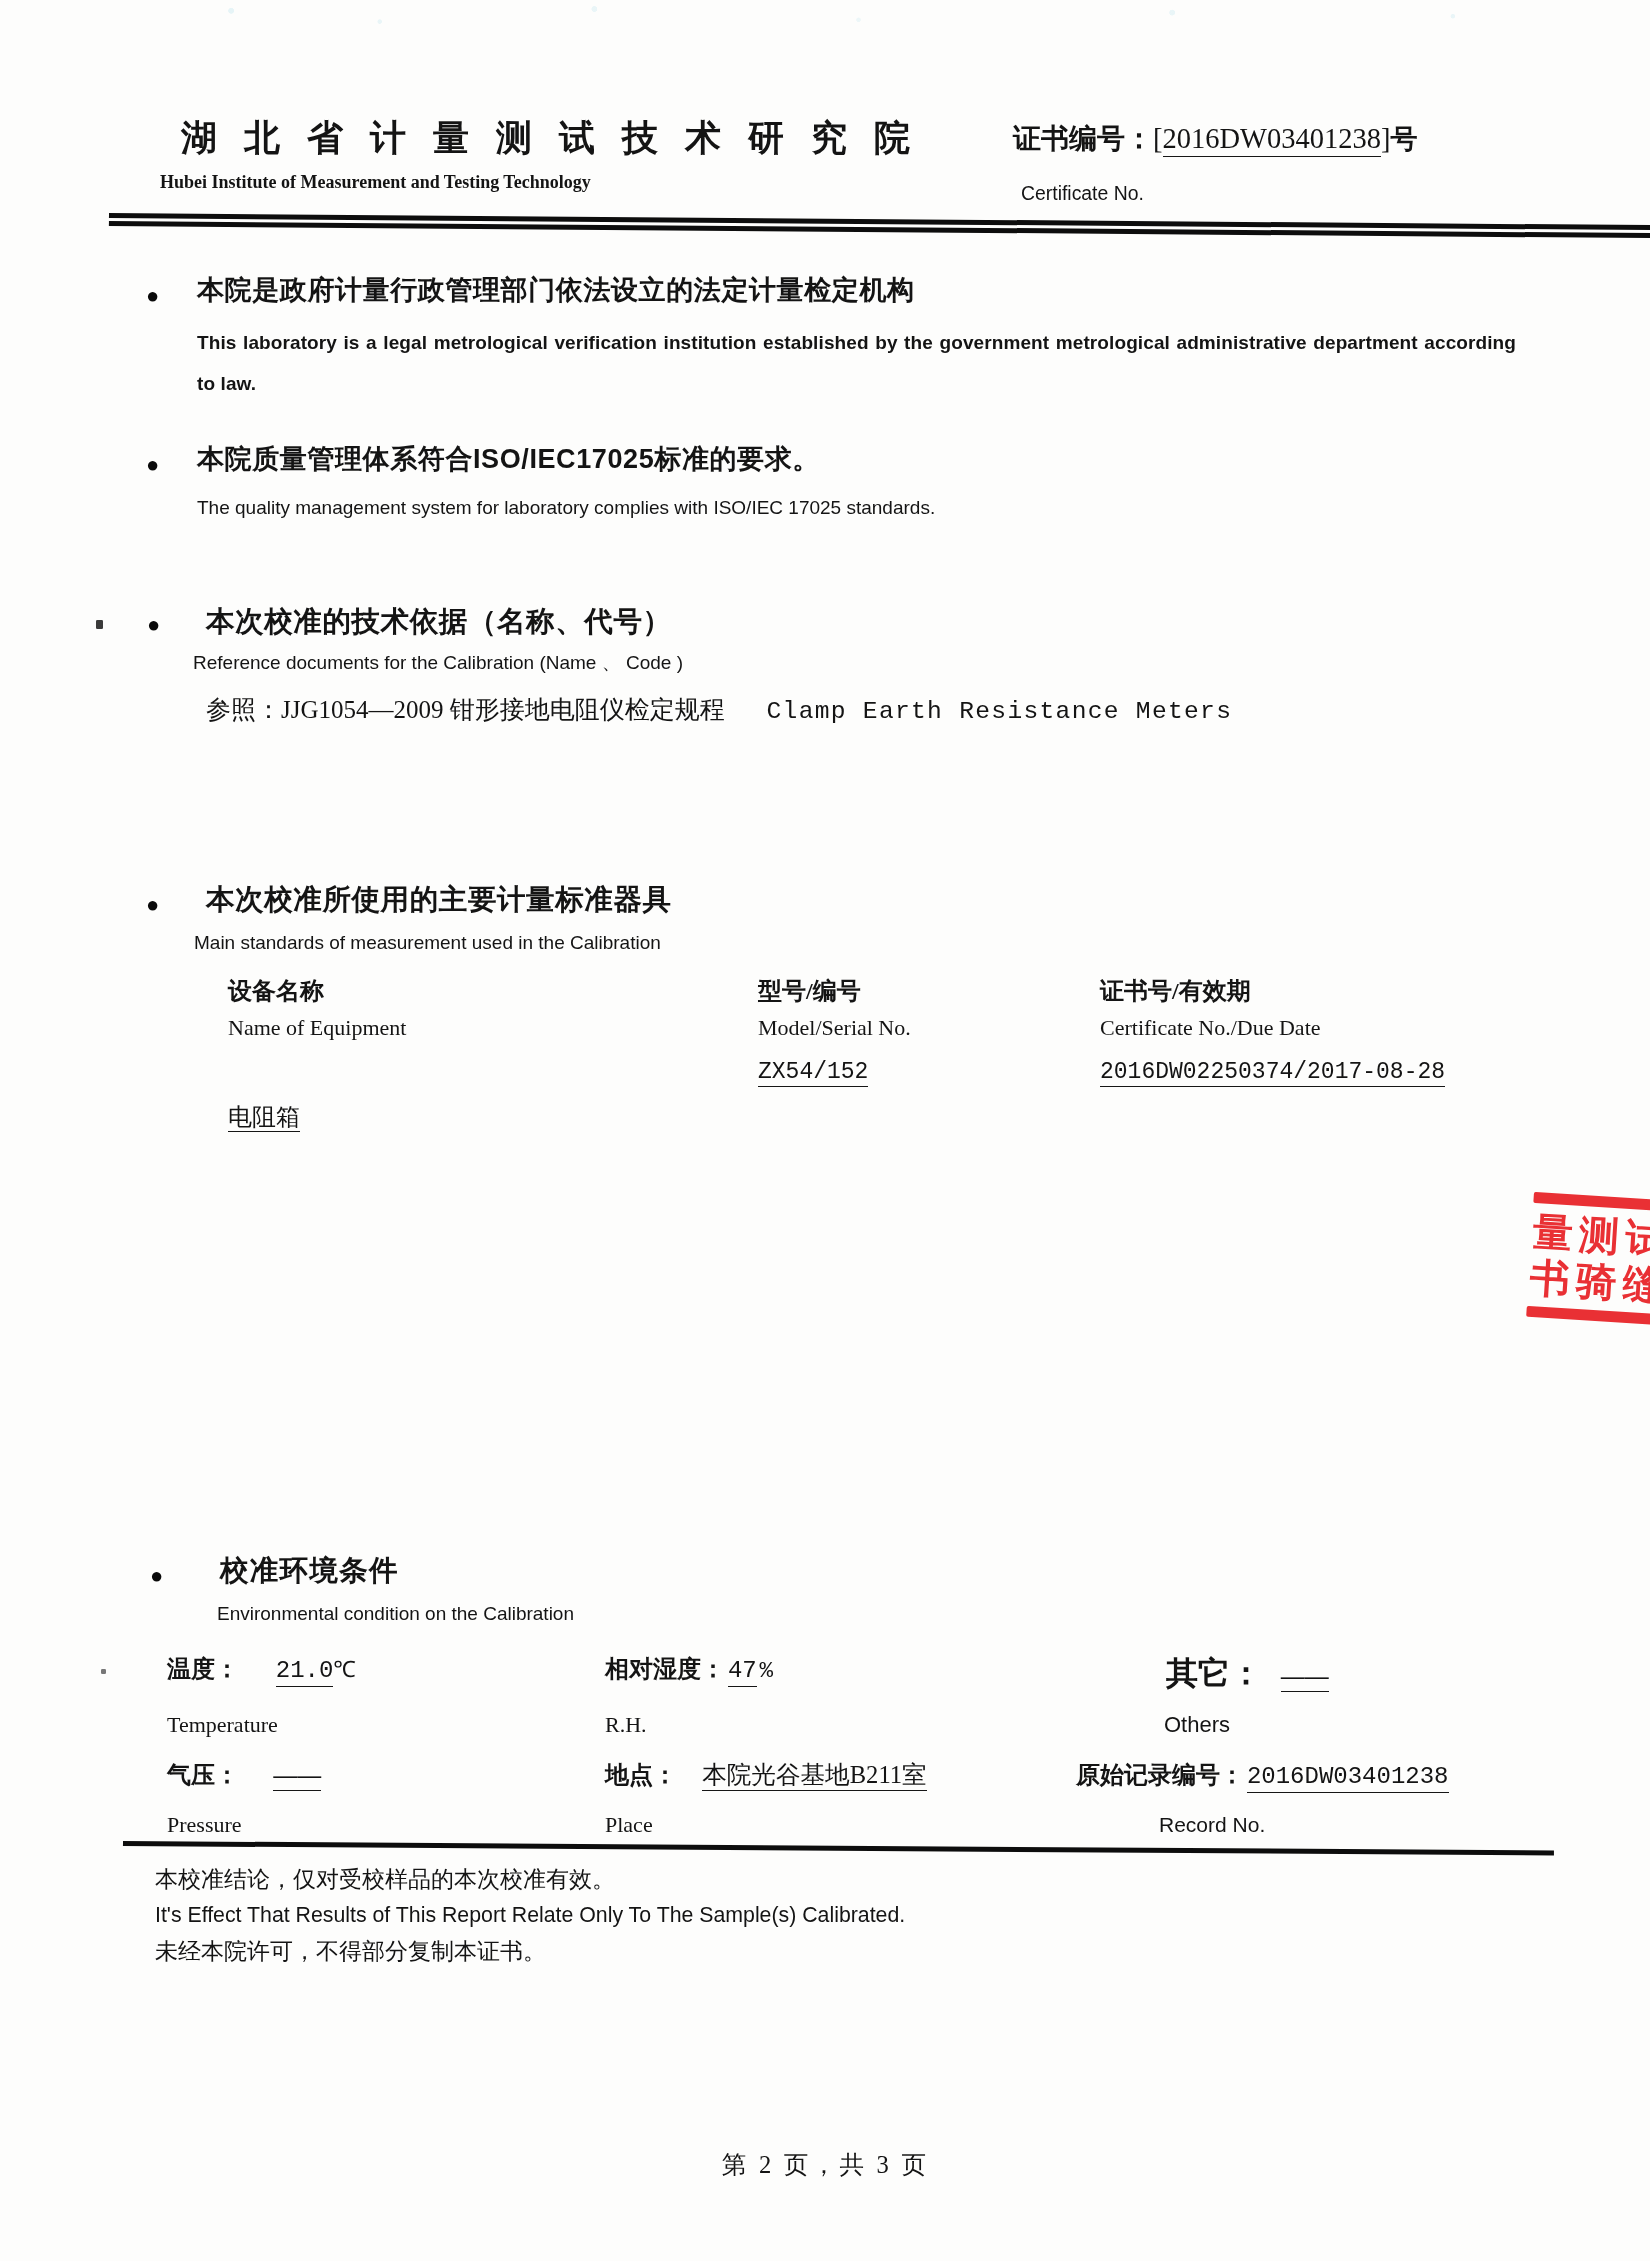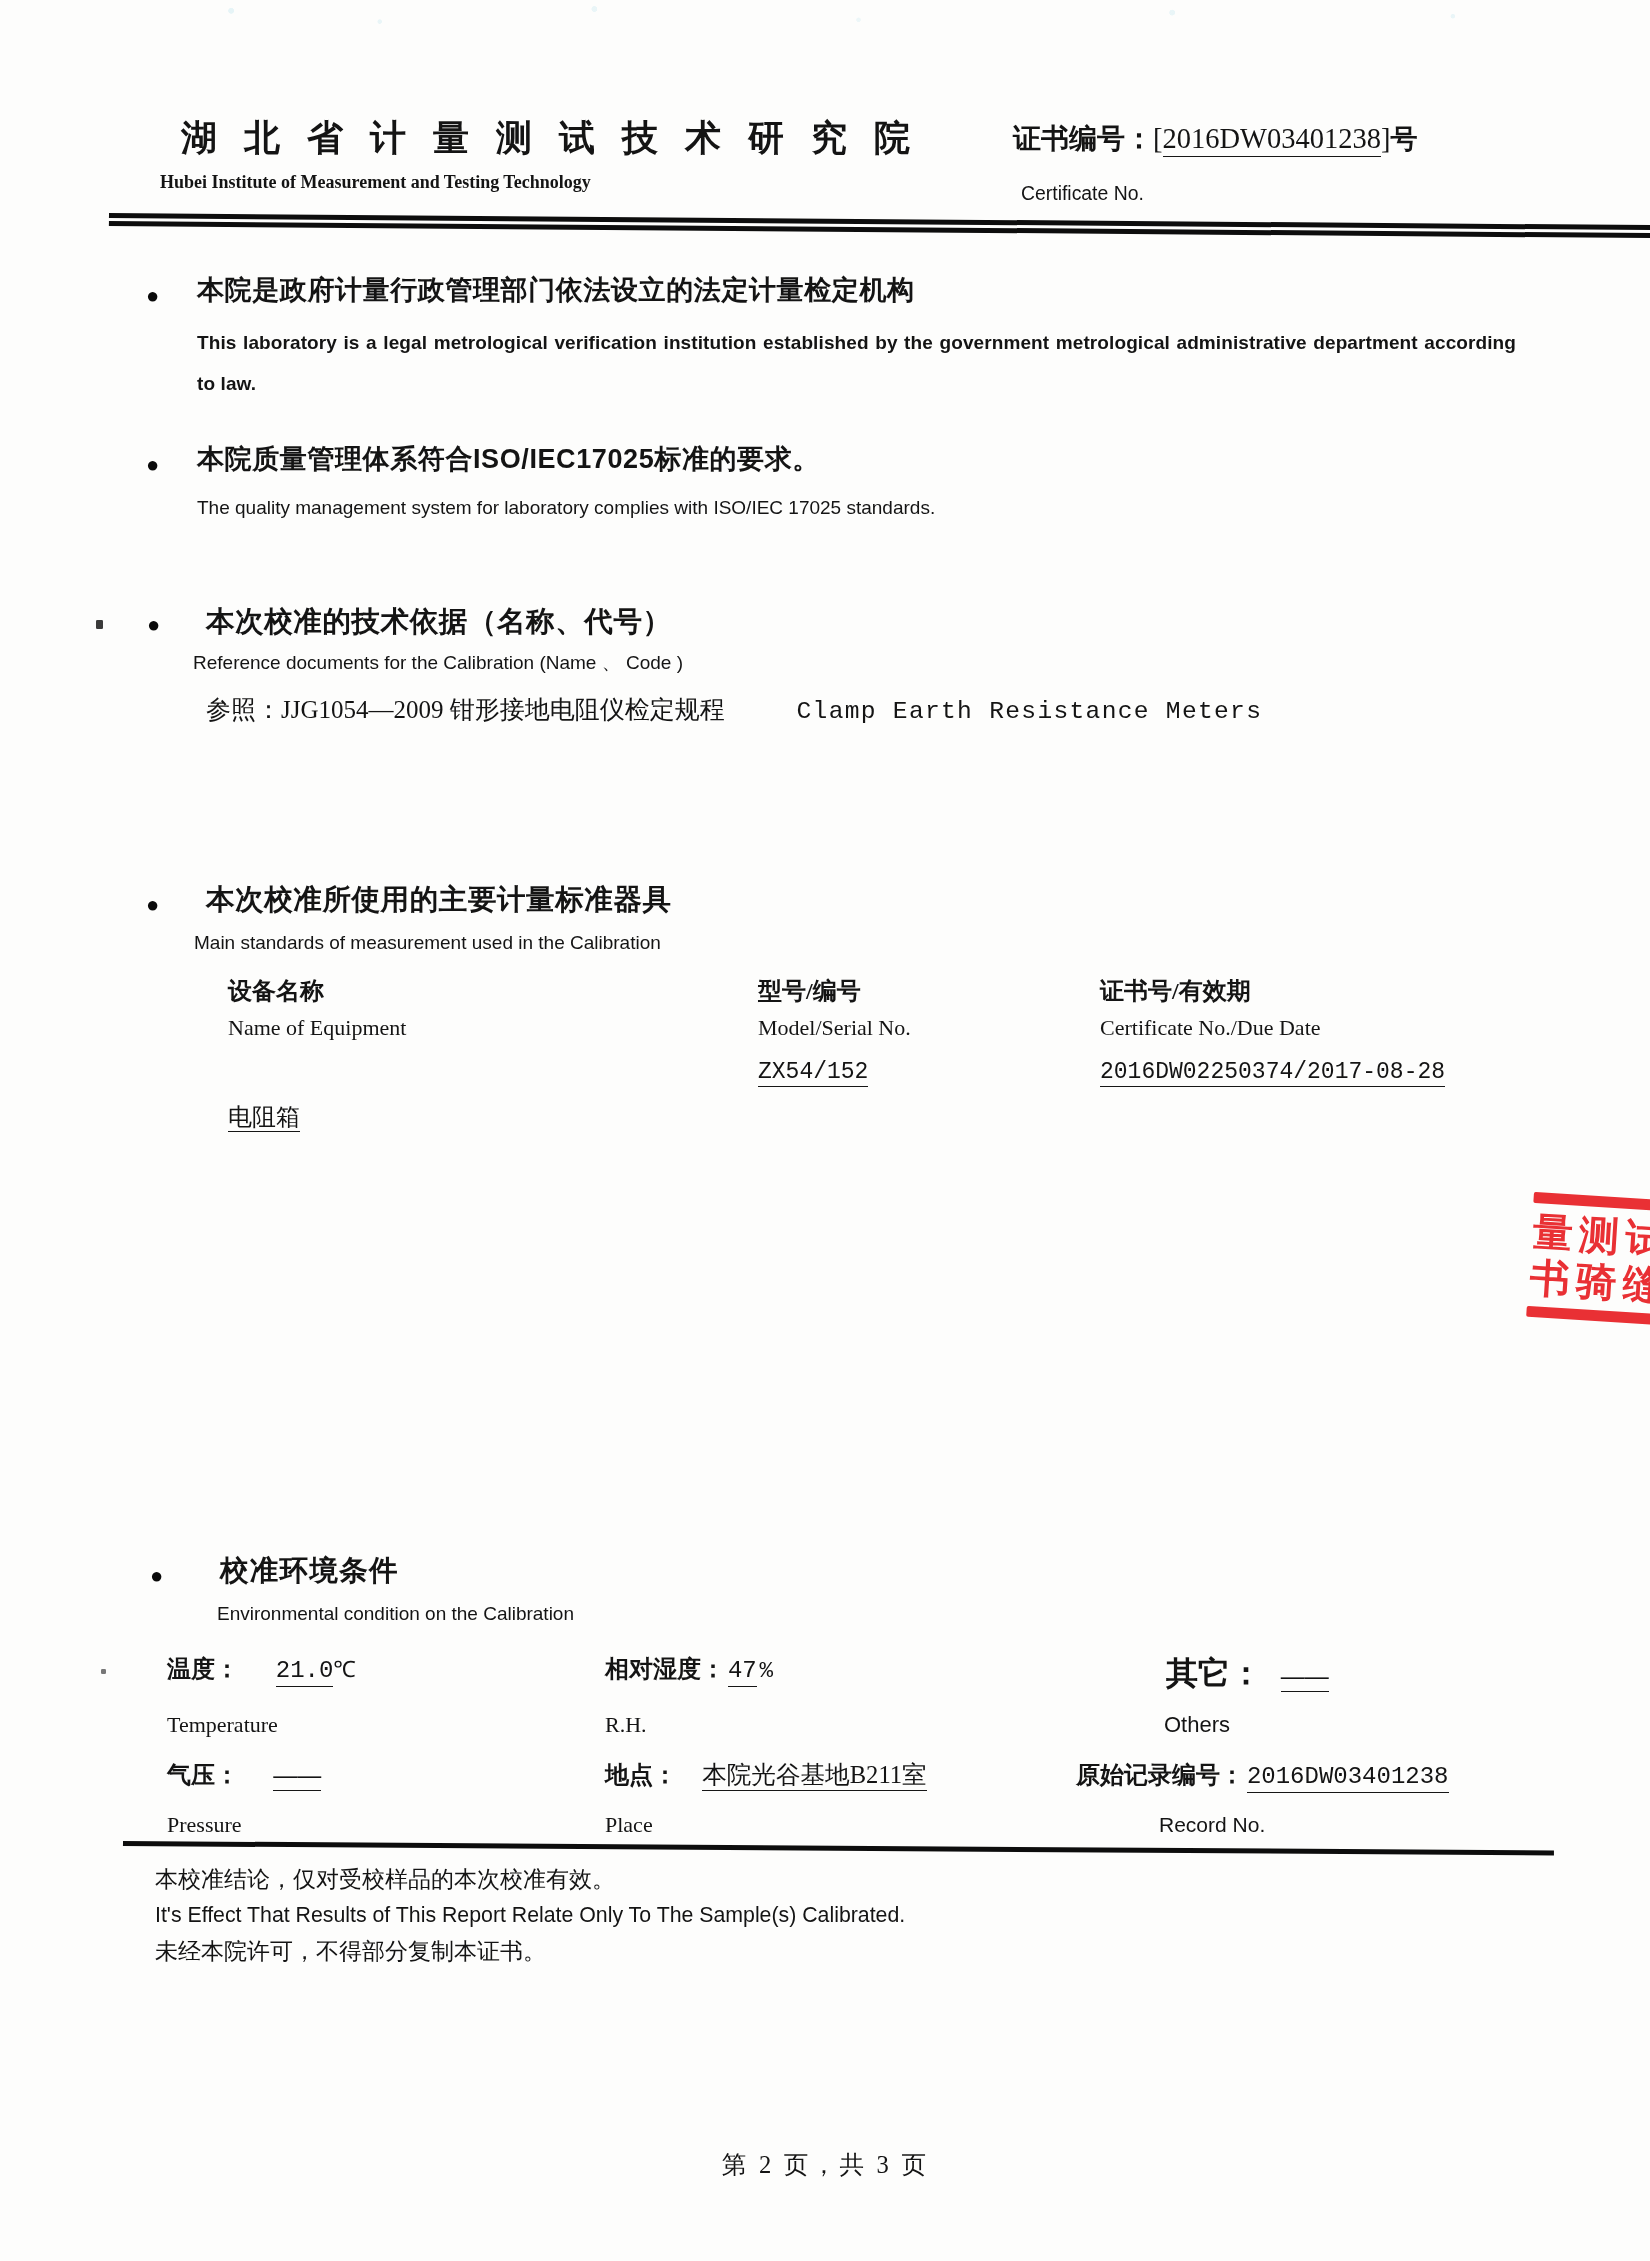--- a/index.html
+++ b/index.html
@@ -89,21 +89,21 @@
   <div class="abs bullet" style="left:146px;top:454px;">●</div>
   <div class="abs cn-bold" style="left:197px;top:446px;font-size:27px;letter-spacing:0.6px;">本院质量管理体系符合ISO/IEC17025标准的要求。</div>
   <div class="abs en-sans" style="left:197px;top:498px;font-size:19px;">The quality management system for laboratory complies with ISO/IEC 17025 standards.</div>
 
   <div class="abs bullet" style="left:147px;top:614px;">●</div>
   <div class="abs cn-bold" style="left:206px;top:607px;font-size:28.5px;letter-spacing:0.6px;">本次校准的技术依据（名称、代号）</div>
   <div class="abs en-sans" style="left:193px;top:653px;font-size:19px;">Reference documents for the Calibration (Name 、 Code )</div>
   <div class="abs" style="left:206px;top:697px;">
     <span class="en-serif" style="font-size:25px;">参照：JJG1054—2009 钳形接地电阻仪检定规程</span>
     <span style="display:inline-block;width:36px;"></span>
-    <span class="mono" style="font-size:24.6px;letter-spacing:1.3px;margin-left:30px;">Clamp Earth Resistance Meters</span>
+    <span class="mono" style="font-size:24.6px;letter-spacing:1.3px;">Clamp Earth Resistance Meters</span>
   </div>
 
   <div class="abs bullet" style="left:146px;top:894px;">●</div>
   <div class="abs cn-bold" style="left:206px;top:885px;font-size:28.5px;letter-spacing:0.6px;">本次校准所使用的主要计量标准器具</div>
   <div class="abs en-sans" style="left:194px;top:933px;font-size:19px;">Main standards of measurement used in the Calibration</div>
 
   <div class="abs cn-head" style="left:228px;top:979px;font-size:24px;">设备名称</div>
   <div class="abs en-serif" style="left:228px;top:1017px;font-size:22px;">Name of Equipment</div>
   <div class="abs en-serif u" style="left:228px;top:1105px;font-size:24px;">电阻箱</div>
 

